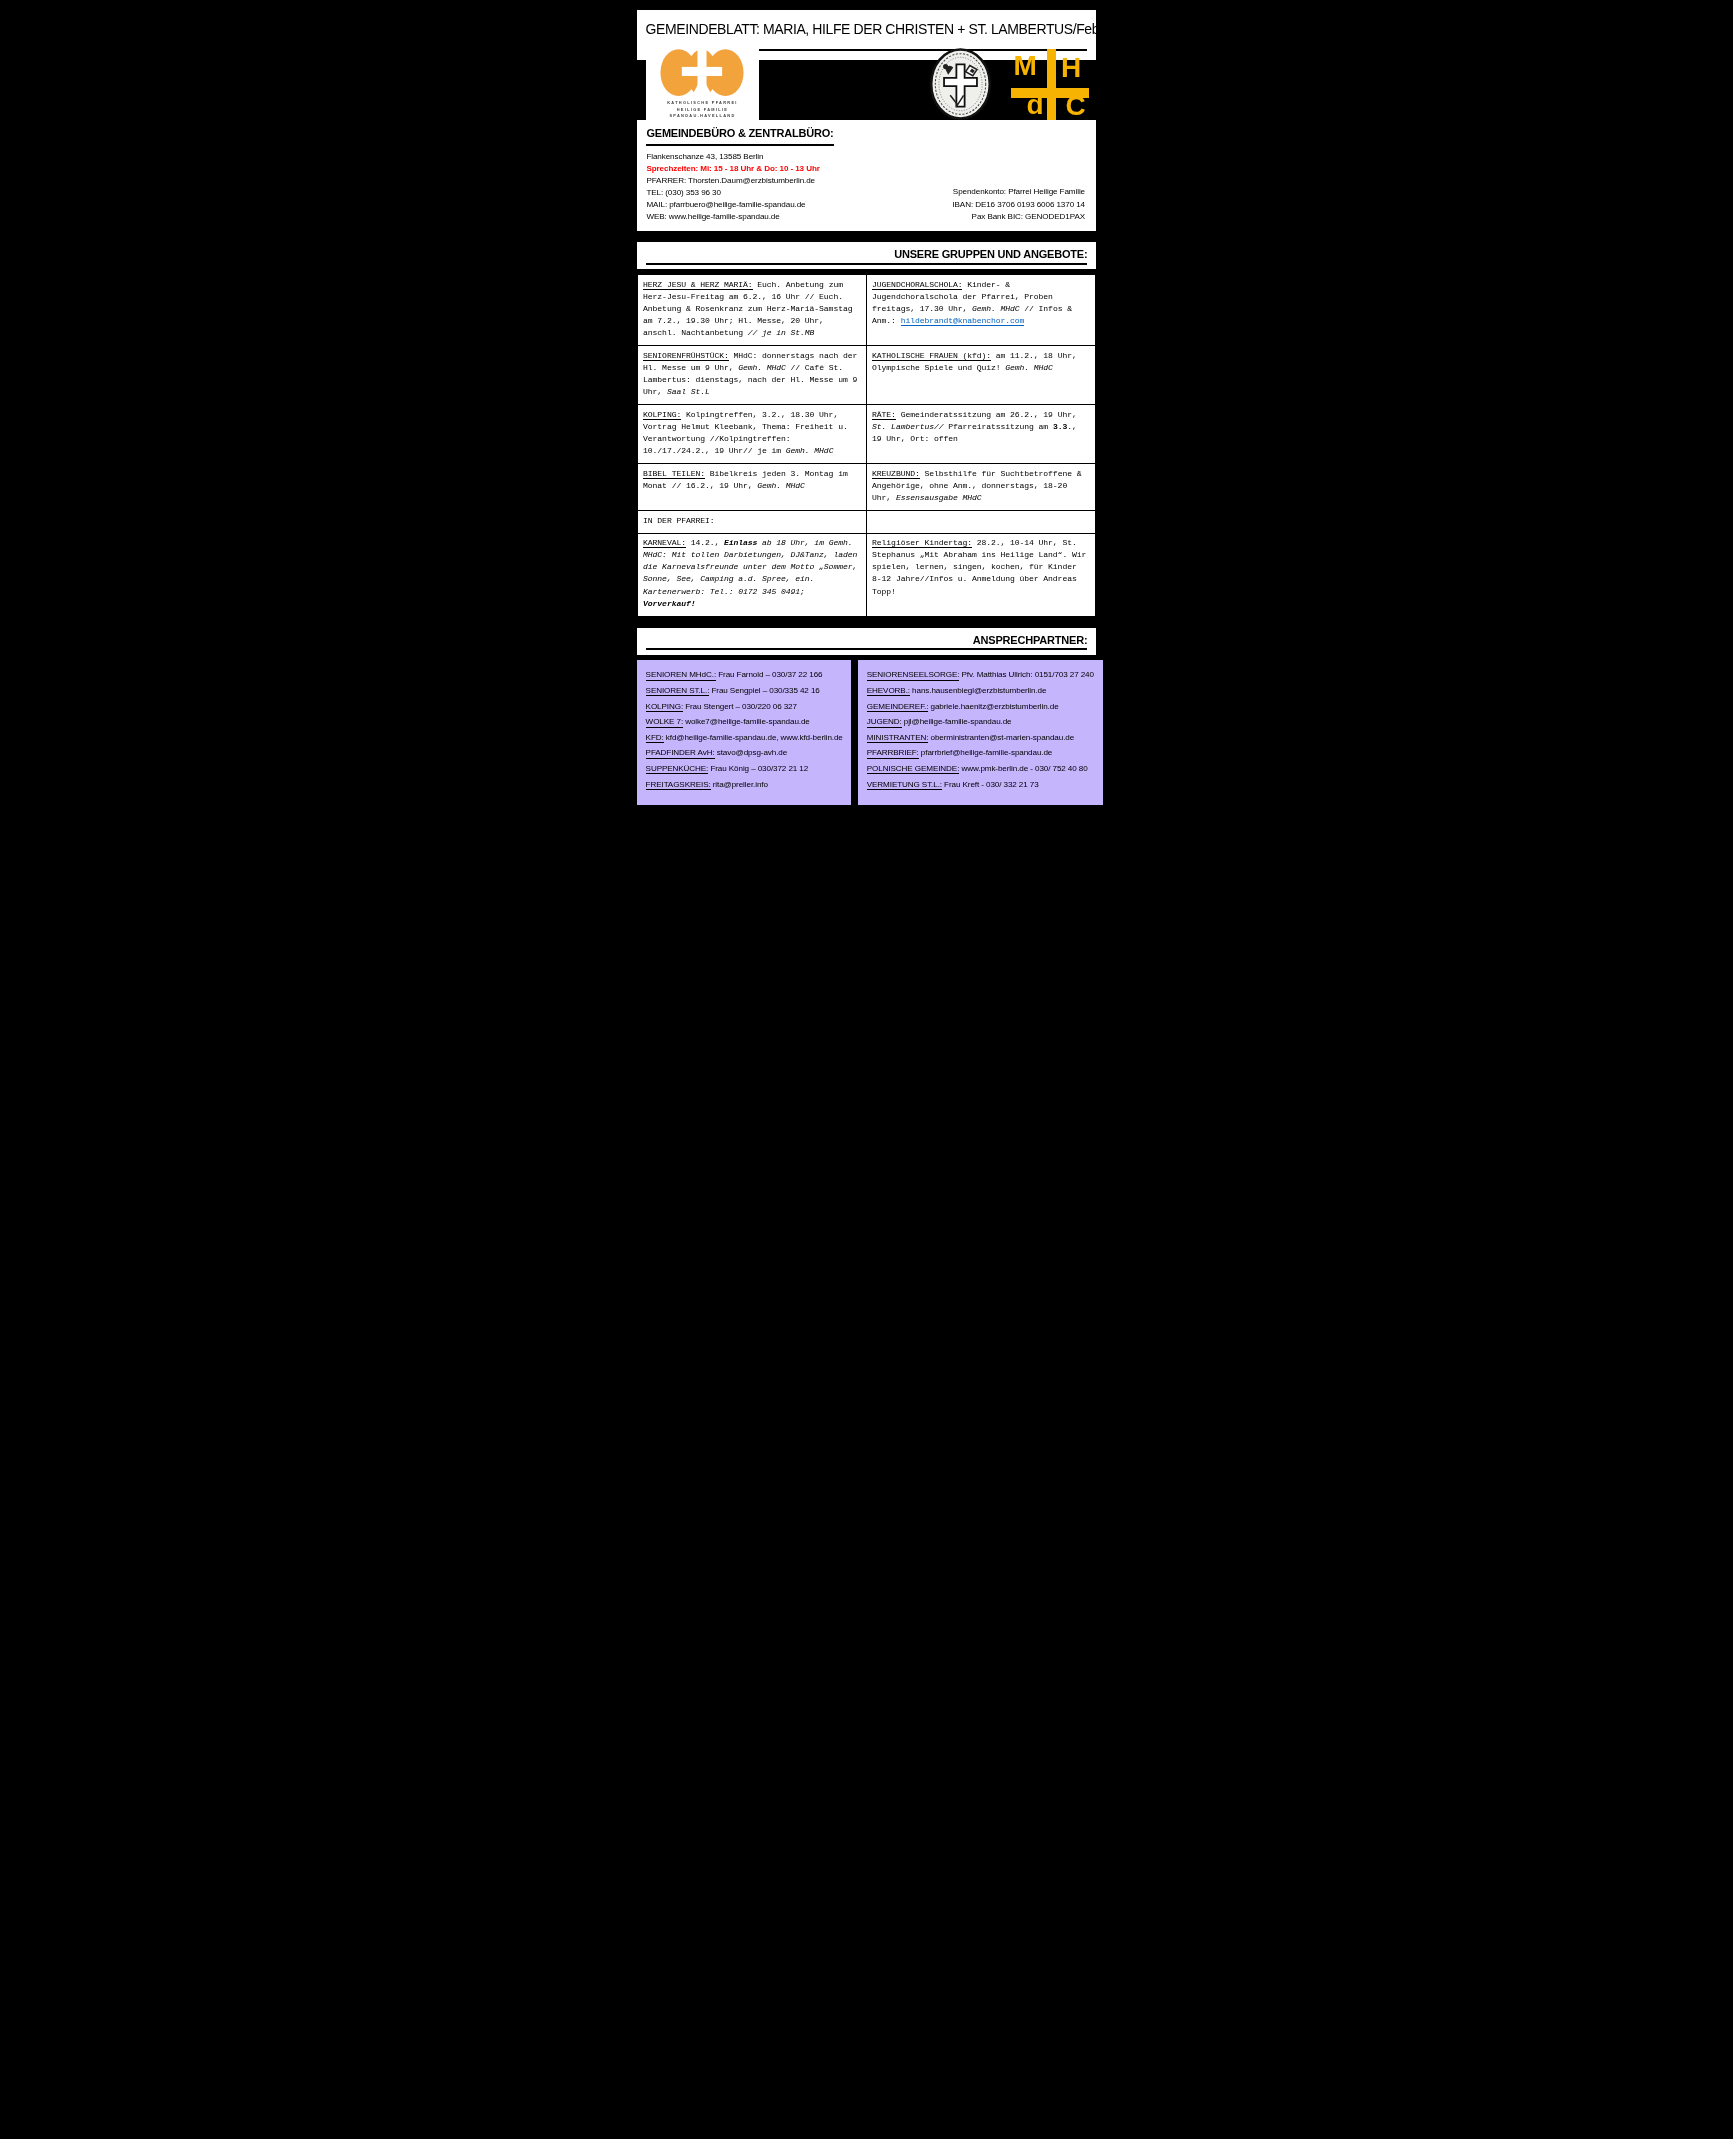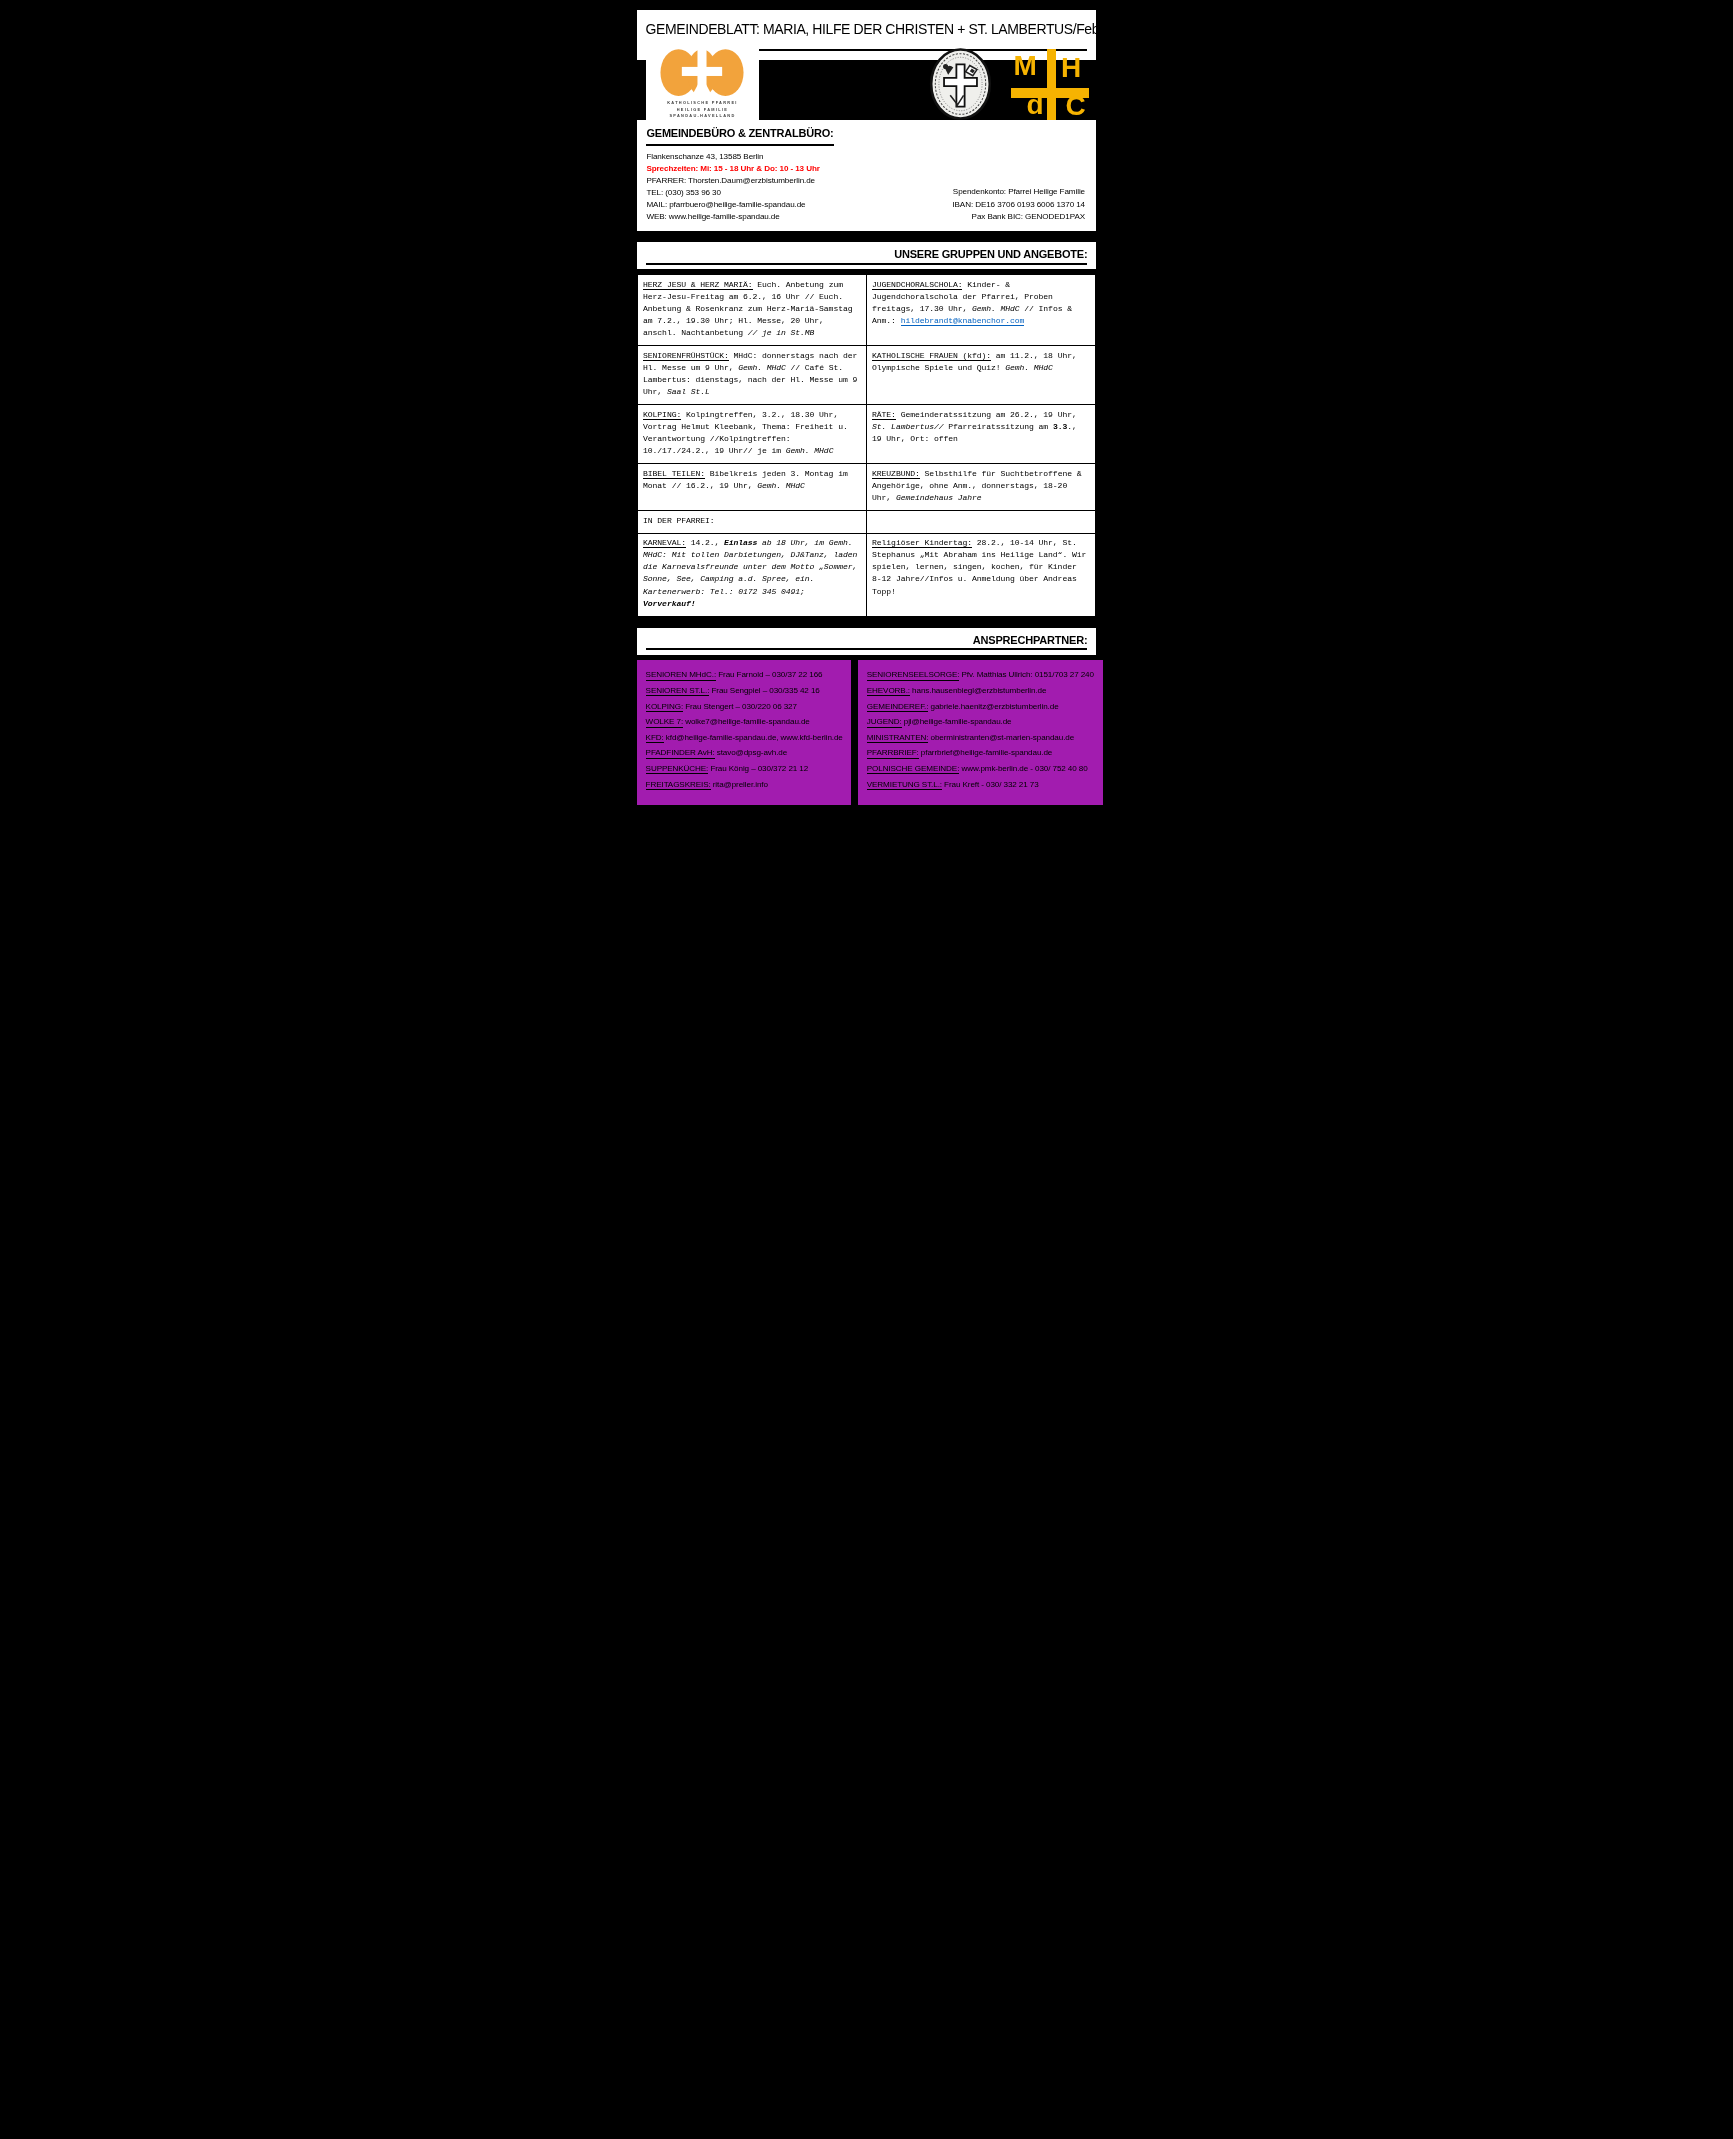--- a/index.html
+++ b/index.html
@@ -70,21 +70,21 @@
   td.subheader-cell { font-size: 11px; letter-spacing:-0.2px; padding-top: 2.6px; padding-bottom: 3.4px; }
 
   .seg-u { border-bottom: 1.3px solid #000; padding-bottom: 0.4px; }
   .seg-i { font-style: italic; }
   .seg-b { font-weight: bold; }
   .seg-bi { font-weight: bold; font-style: italic; }
   .seg-a { color: #0563C1; border-bottom: 0.9px solid #0563C1; cursor: pointer; }
 
   
   .contacts-cols { margin: 5.1px 6px 0; display:flex; gap: 6.8px; }
-  .contacts-col { background:#a21caf; flex:1; padding: 9.4px 8.6px 11px; }
+  .contacts-col { background:#c4b5fd; flex:1; padding: 9.4px 8.6px 11px; }
   .contact-line { font-size: 8.1px; line-height: 1.45; letter-spacing:-0.1px; margin-bottom: 3.9px; white-space: nowrap; }
 </style>
 </head>
 <body>
 
 <div class="page">
 
   <div class="whitebox title-box">
     <div class="title-row">
       <span>GEMEINDEBLATT:  MARIA, HILFE DER CHRISTEN + ST. LAMBERTUS</span>
@@ -164,21 +164,21 @@
       <tr>
         <td style="height:39px"><span class="seg seg-u">SENIORENFRÜHSTÜCK:</span><span class="seg seg-n"> MHdC: donnerstags nach der Hl. Messe um 9 Uhr, </span><span class="seg seg-i">Gemh. MHdC</span><span class="seg seg-n"> // Café St. Lambertus: dienstags, nach der Hl. Messe um 9 Uhr, </span><span class="seg seg-i">Saal St.L</span></td>
         <td><span class="seg seg-u">KATHOLISCHE FRAUEN (kfd):</span><span class="seg seg-n"> am 11.2., 18 Uhr, Olympische Spiele und Quiz! </span><span class="seg seg-i">Gemh. MHdC</span></td>
       </tr>
       <tr>
         <td style="height:39px"><span class="seg seg-u">KOLPING:</span><span class="seg seg-n"> Kolpingtreffen, 3.2., 18.30 Uhr, Vortrag Helmut Kleebank, Thema: Freiheit u. Verantwortung //Kolpingtreffen: 10./17./24.2., 19 Uhr// je im </span><span class="seg seg-i">Gemh. MHdC</span></td>
         <td><span class="seg seg-u">RÄTE:</span><span class="seg seg-n"> Gemeinderatssitzung am 26.2., 19 Uhr, </span><span class="seg seg-i">St. Lambertus//</span><span class="seg seg-n"> Pfarreiratssitzung am </span><span class="seg seg-b">3.3</span><span class="seg seg-n">., 19 Uhr, Ort: offen</span></td>
       </tr>
       <tr>
         <td style="height:27px"><span class="seg seg-u">BIBEL TEILEN:</span><span class="seg seg-n"> Bibelkreis jeden 3. Montag im Monat // 16.2., 19 Uhr, </span><span class="seg seg-i">Gemh. MHdC</span></td>
-        <td><span class="seg seg-u">KREUZBUND:</span><span class="seg seg-n"> Selbsthilfe für Suchtbetroffene &amp; Angehörige, ohne Anm., donnerstags, 18-20 Uhr, </span><span class="seg seg-i">Gemeindehaus Jahre</span></td>
+        <td><span class="seg seg-u">KREUZBUND:</span><span class="seg seg-n"> Selbsthilfe für Suchtbetroffene &amp; Angehörige, ohne Anm., donnerstags, 18-20 Uhr, </span><span class="seg seg-i">Essensausgabe MHdC</span></td>
       </tr>
       <tr>
         <td class="subheader-cell">IN DER PFARREI:</td>
         <td></td>
       </tr>
       <tr>
         <td style="height:59px"><span class="seg seg-u">KARNEVAL:</span><span class="seg seg-n"> 14.2., </span><span class="seg seg-bi">Einlass </span><span class="seg seg-i">ab 18 Uhr, im Gemh. MHdC: Mit tollen Darbietungen, DJ&amp;Tanz, laden die Karnevalsfreunde unter dem Motto „Sommer, Sonne, See, Camping a.d. Spree, ein. Kartenerwerb: Tel.: 0172 345 0491; </span><span class="seg seg-bi">Vorverkauf!</span></td>
         <td><span class="seg seg-u">Religiöser Kindertag:</span><span class="seg seg-n"> 28.2., 10-14 Uhr, St. Stephanus „Mit Abraham ins Heilige Land“. Wir spielen, lernen, singen, kochen, für Kinder 8-12 Jahre//Infos u. Anmeldung über Andreas Topp!</span></td>
       </tr>
     </tbody>

